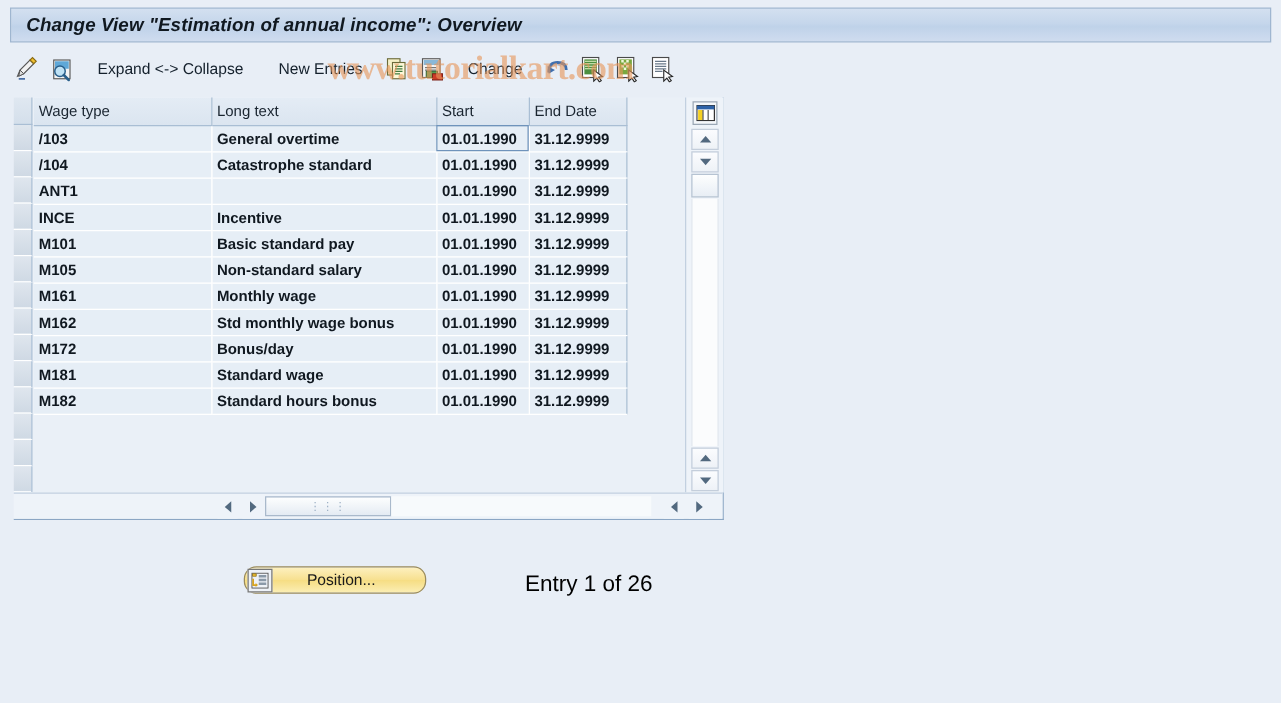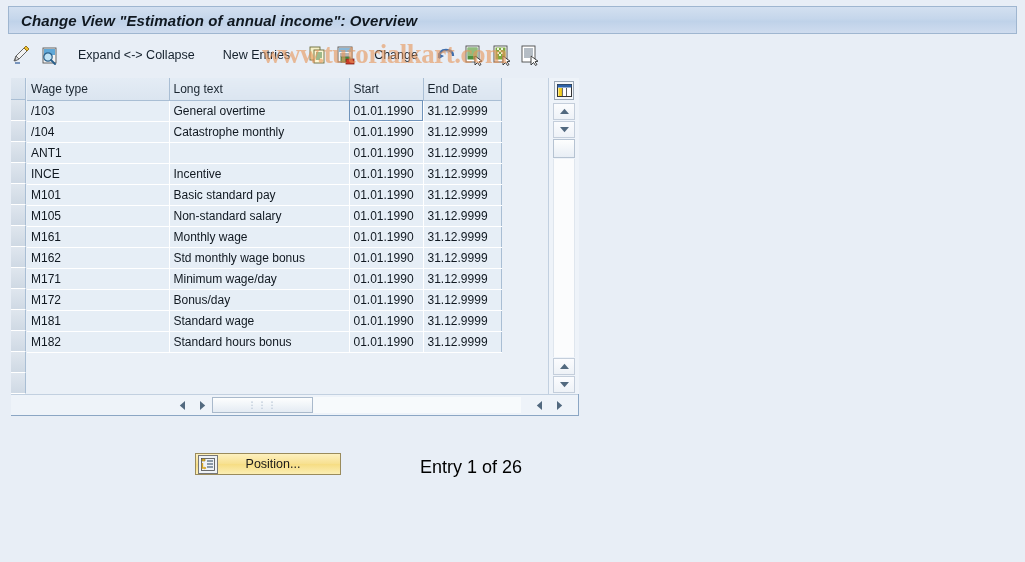--- a/index.html
+++ b/index.html
@@ -109,20 +109,21 @@
   table.sapgrid td {
     height: 21px;
     padding: 0 0 0 4px;
     font-size: 12px;
     font-family: "Liberation Sans", sans-serif;
     text-align: left;
     vertical-align: middle;
     box-sizing: border-box;
     overflow: hidden;
     white-space: nowrap;
+    font-weight: bold;
   }
   table.sapgrid th {
     background: linear-gradient(to bottom, #e4ecf5 0%, #dbe5f0 100%);
     border-right: 1px solid #a9bed4;
     border-bottom: 1px solid #a9bed4;
     font-weight: normal;
     color: #1a2530;
     height: 22px;
   }
   table.sapgrid td {
@@ -252,21 +253,21 @@
     box-sizing: border-box;
   }
 
   
   .pos-btn {
     position: absolute;
     left: 195px; top: 453px;
     width: 146px; height: 22px;
     background: linear-gradient(to bottom, #fdf0bf 0%, #f7e08f 50%, #f6dd83 51%, #fbeeb4 100%);
     border: 1px solid #9a8b5c;
-    border-radius: 0;
+    border-radius: 10px;
     box-sizing: border-box;
     display: flex;
     align-items: center;
     cursor: pointer;
   }
   .pos-btn .ico {
     width: 18px; height: 17px;
     margin-left: 2px;
     flex: 0 0 auto;
     border: 1px solid #777;
@@ -425,21 +426,21 @@
       </thead>
       <tbody>
           <tr>
             <td class="mono col-wage">/103</td>
             <td>General overtime</td>
             <td class="col-date sel">01.01.1990</td>
             <td class="col-date last">31.12.9999</td>
           </tr>
           <tr>
             <td class="mono col-wage">/104</td>
-            <td>Catastrophe monthly</td>
+            <td>Catastrophe standard</td>
             <td class="col-date">01.01.1990</td>
             <td class="col-date last">31.12.9999</td>
           </tr>
           <tr>
             <td class="mono col-wage">ANT1</td>
             <td></td>
             <td class="col-date">01.01.1990</td>
             <td class="col-date last">31.12.9999</td>
           </tr>
           <tr>
@@ -462,26 +463,20 @@
           </tr>
           <tr>
             <td class="mono col-wage">M161</td>
             <td>Monthly wage</td>
             <td class="col-date">01.01.1990</td>
             <td class="col-date last">31.12.9999</td>
           </tr>
           <tr>
             <td class="mono col-wage">M162</td>
             <td>Std monthly wage bonus</td>
-            <td class="col-date">01.01.1990</td>
-            <td class="col-date last">31.12.9999</td>
-          </tr>
-          <tr>
-            <td class="mono col-wage">M171</td>
-            <td>Minimum wage/day</td>
             <td class="col-date">01.01.1990</td>
             <td class="col-date last">31.12.9999</td>
           </tr>
           <tr>
             <td class="mono col-wage">M172</td>
             <td>Bonus/day</td>
             <td class="col-date">01.01.1990</td>
             <td class="col-date last">31.12.9999</td>
           </tr>
           <tr>

